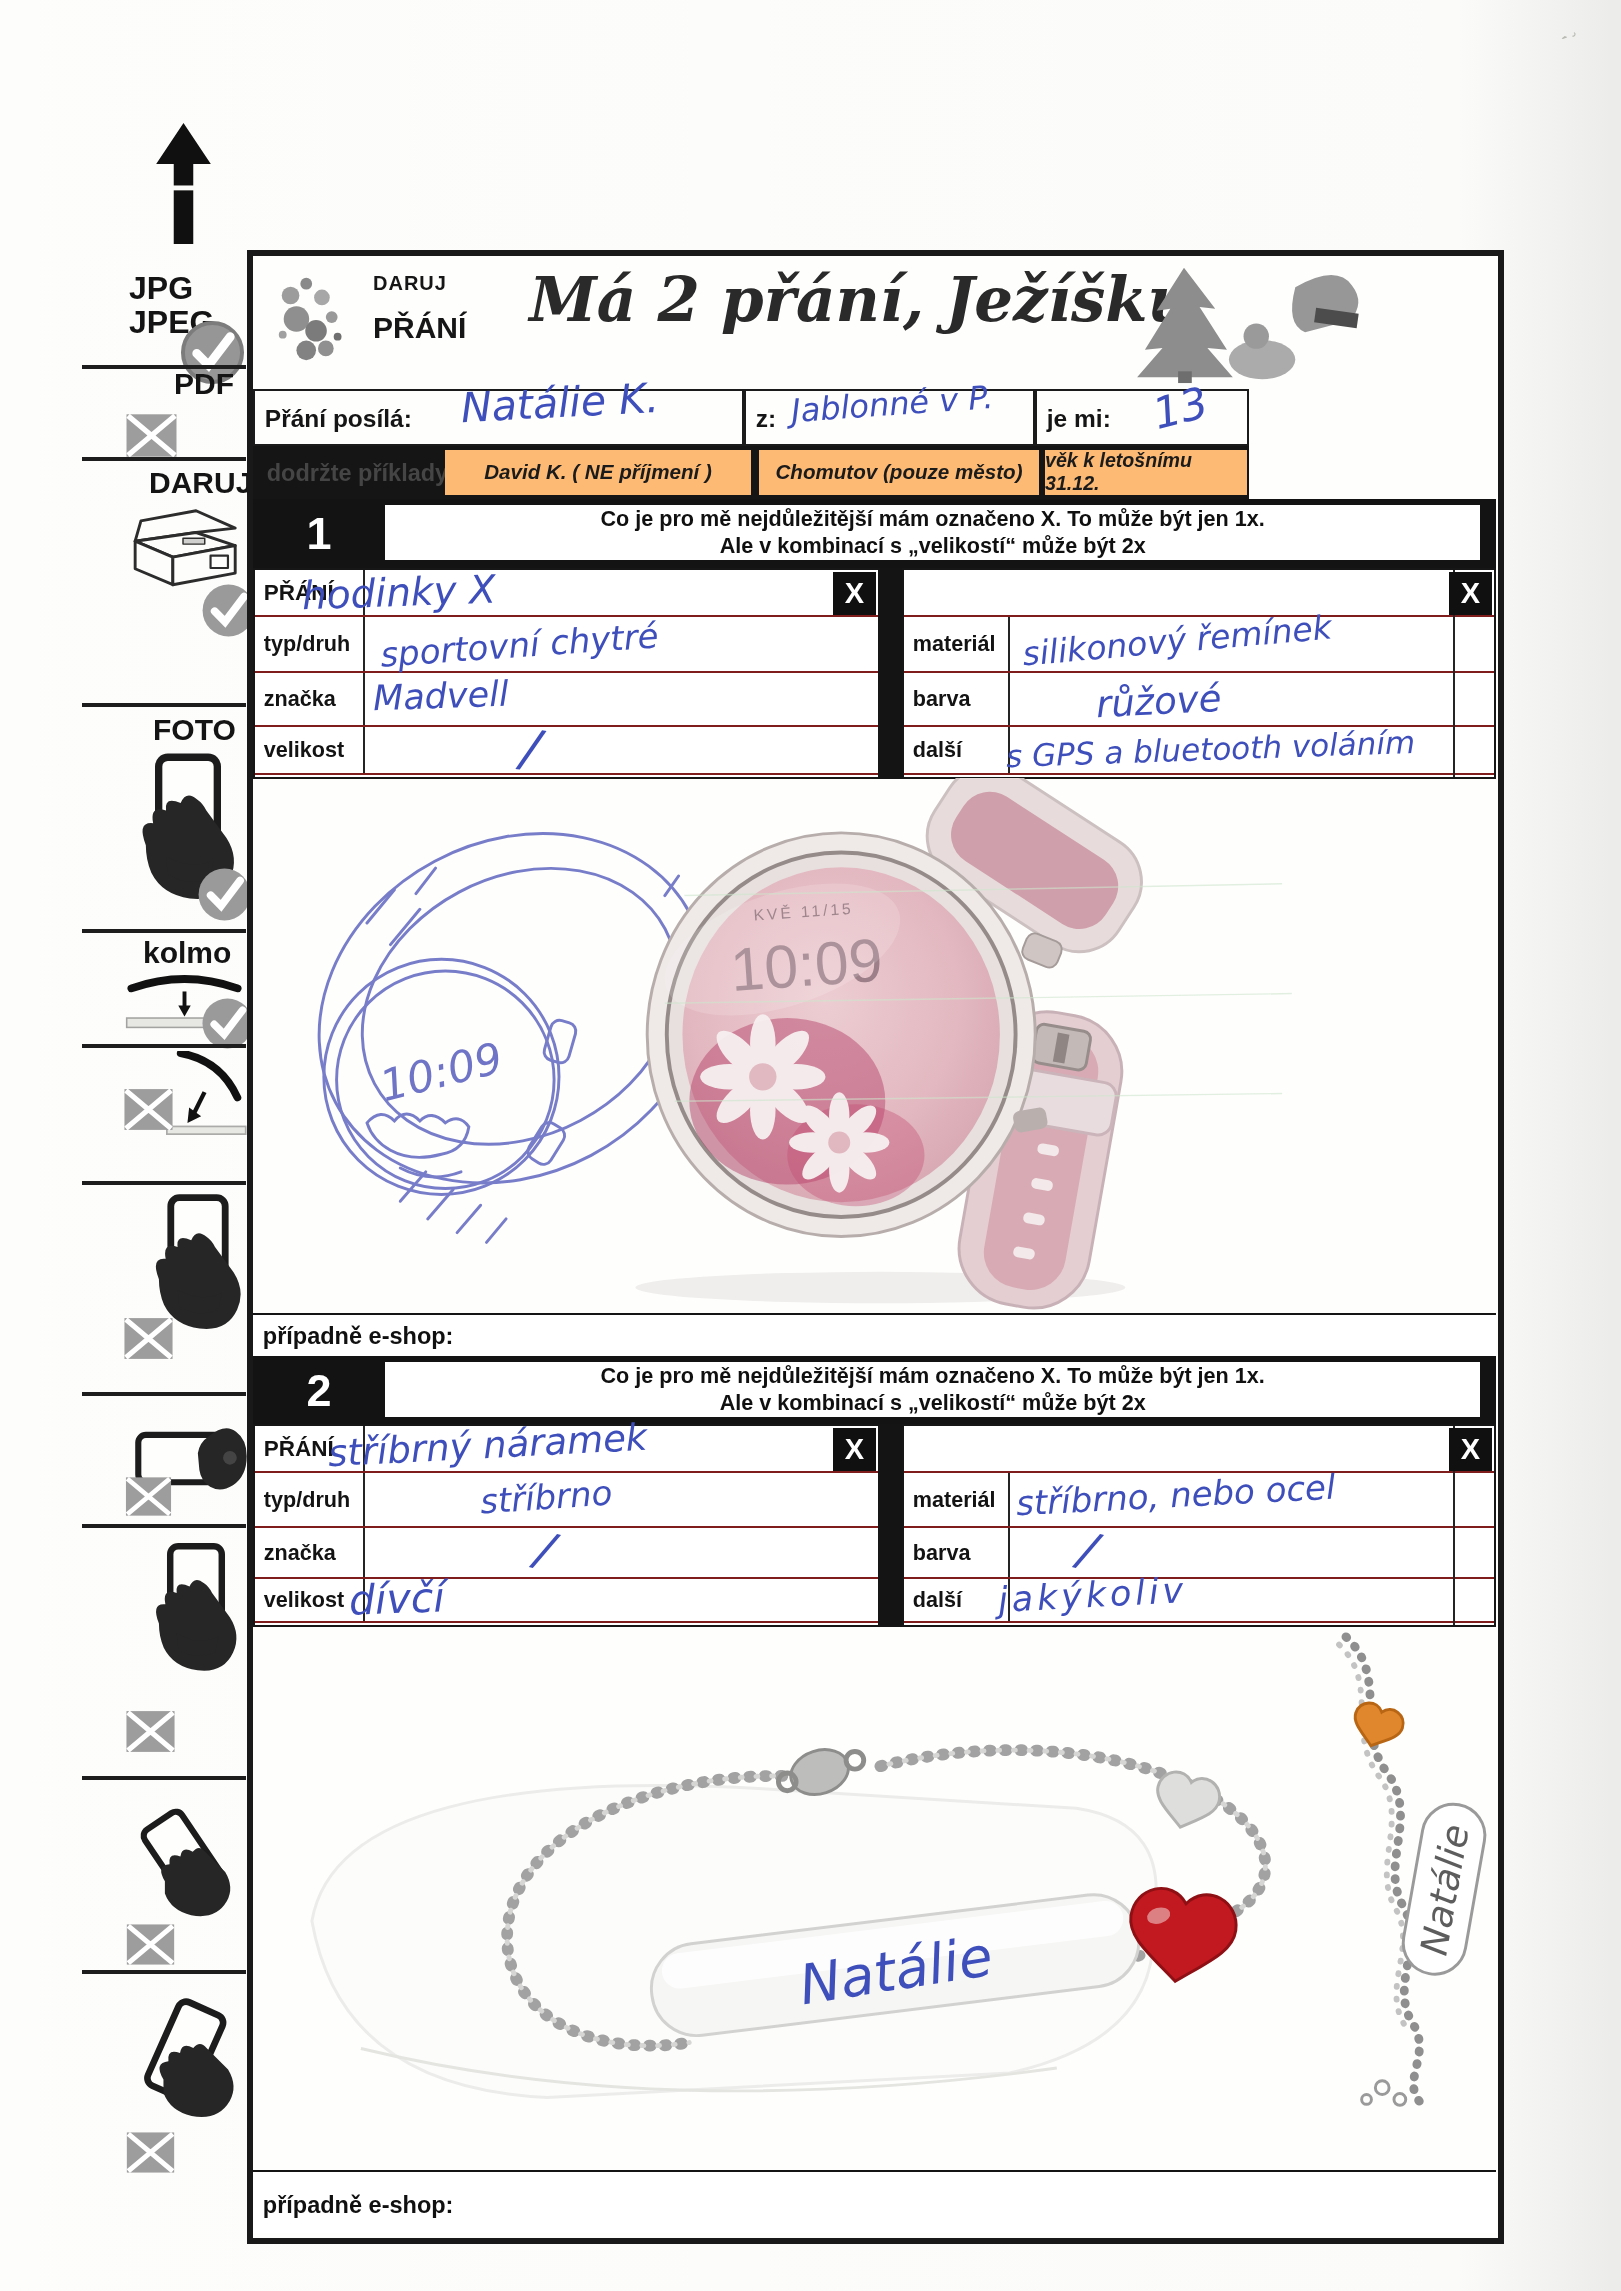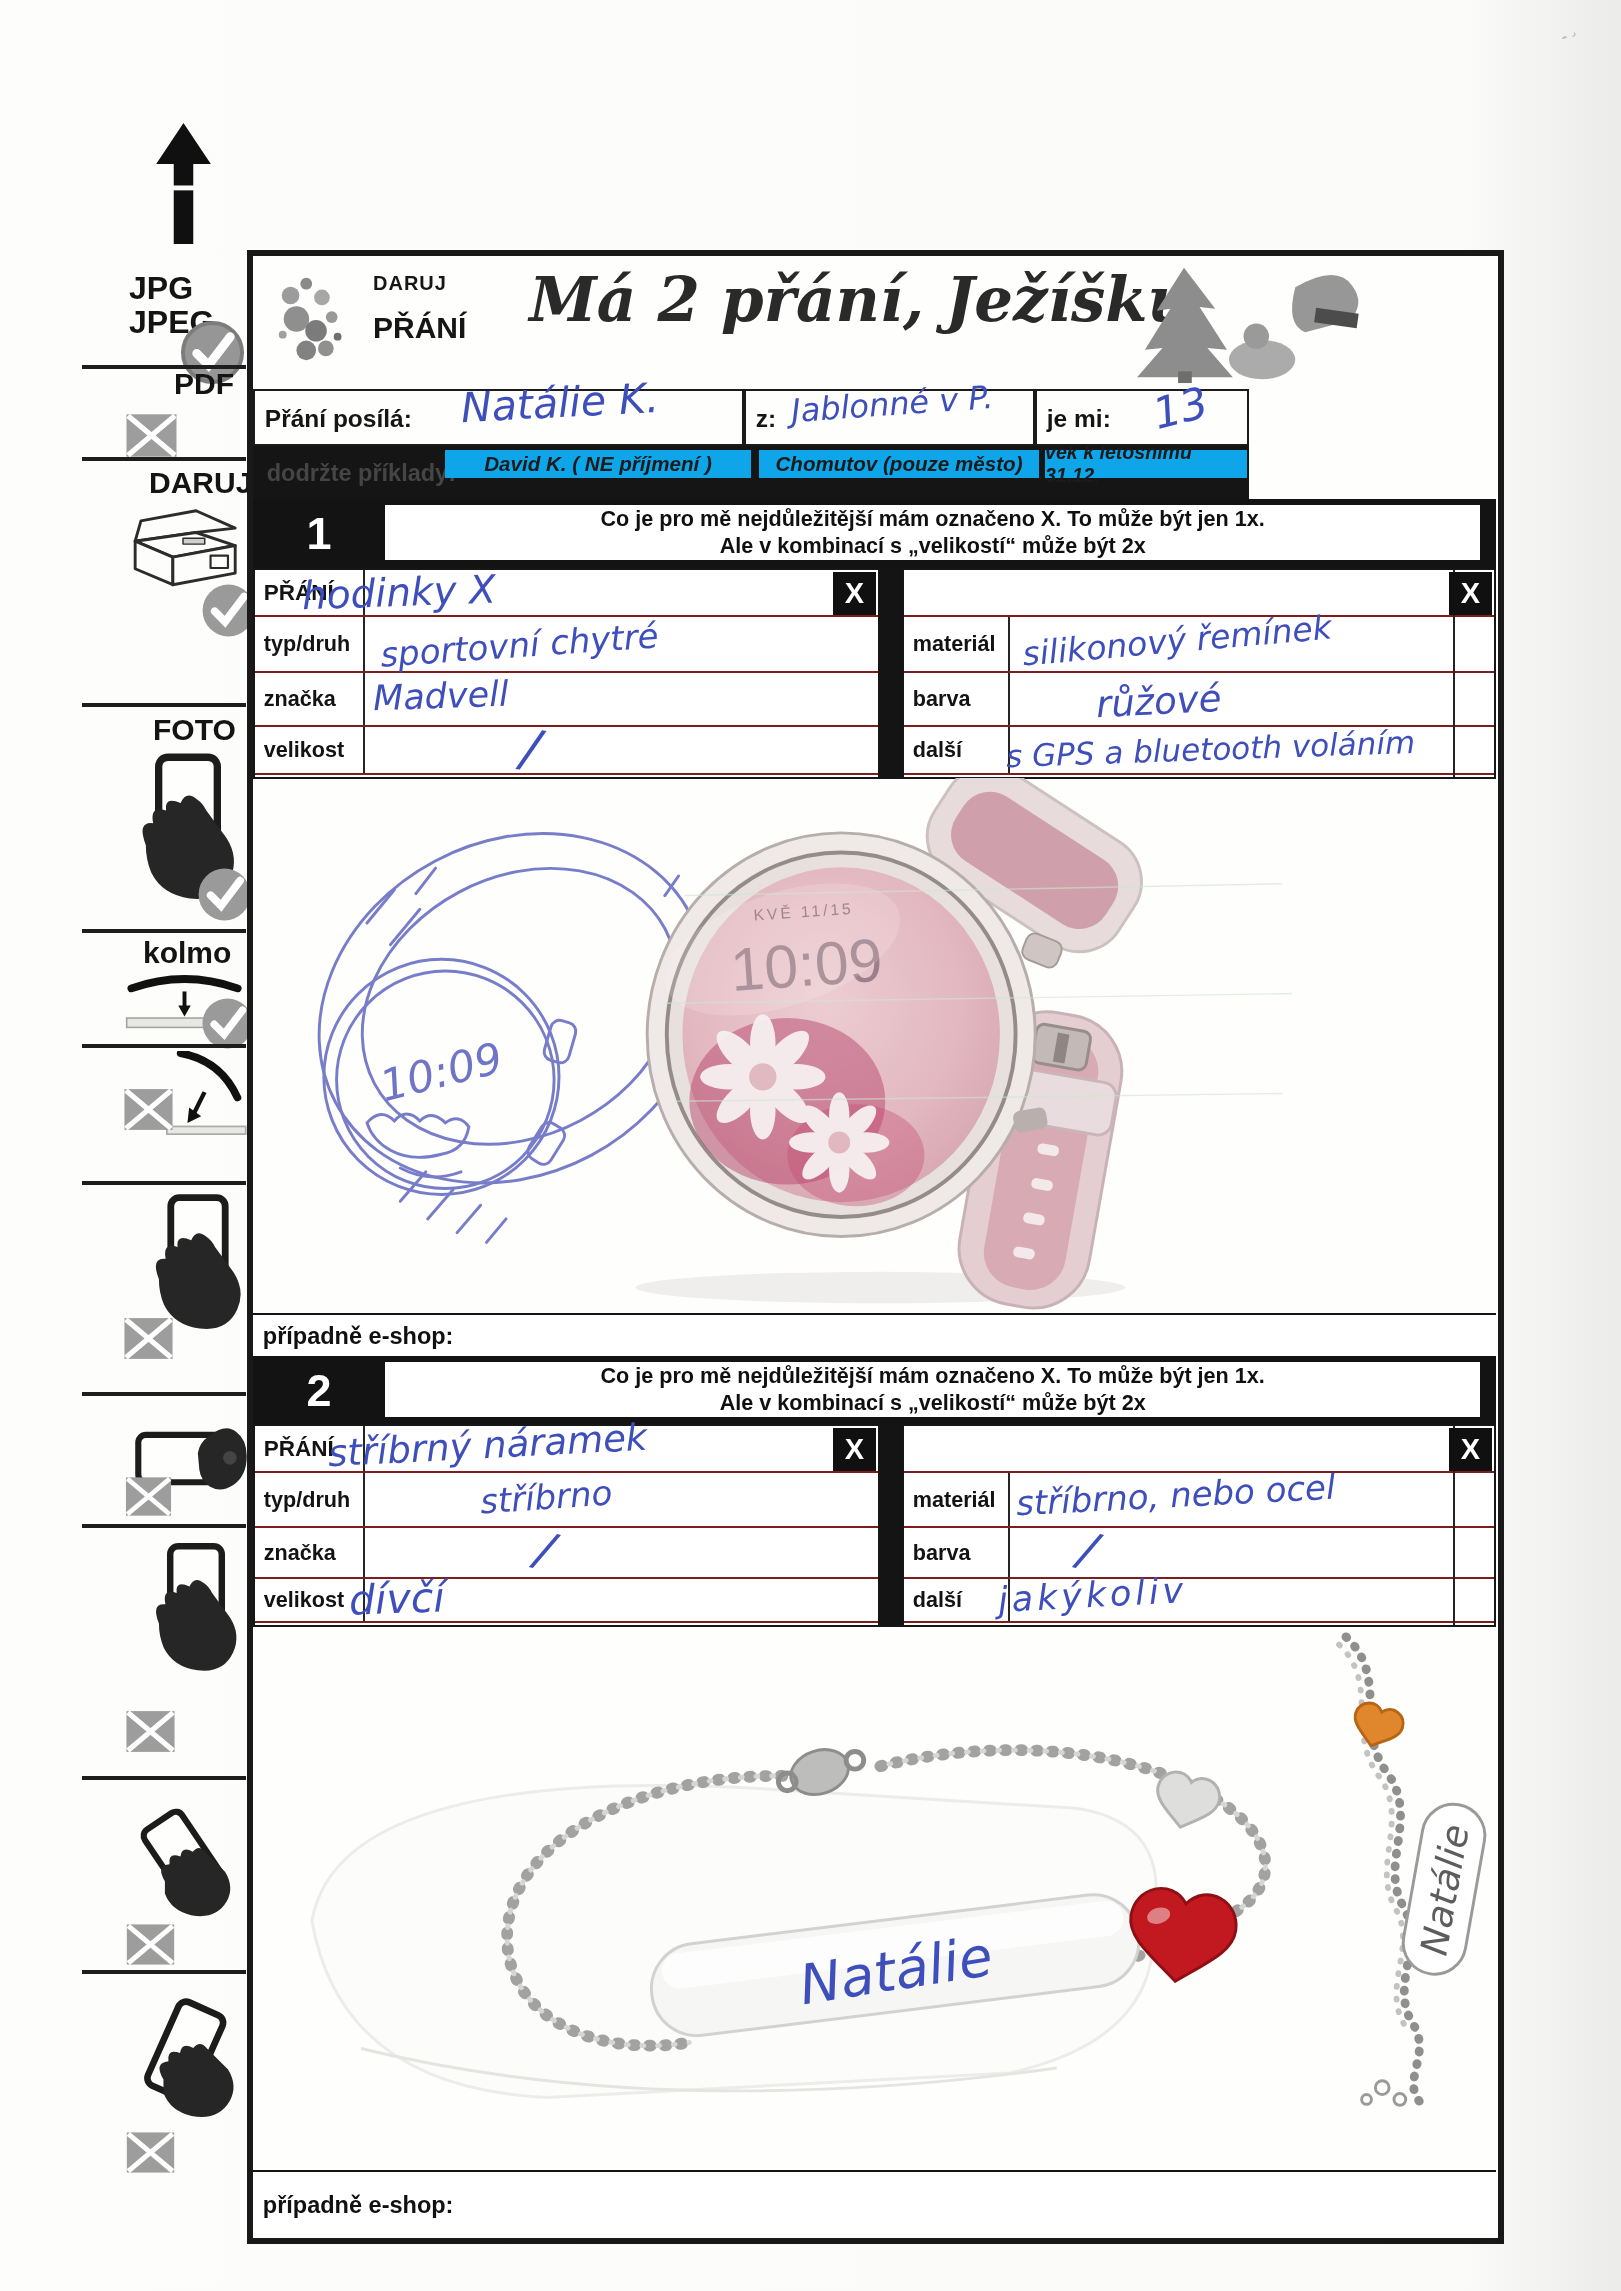--- a/index.html
+++ b/index.html
@@ -20,21 +20,21 @@
   .sec-box{position:absolute;left:132px;right:15.7px;top:5.9px;bottom:7.8px;background:#fff;display:flex;flex-direction:column;align-items:center;justify-content:center}
   .sec-line{font-weight:bold;font-size:21.6px;line-height:26.5px;color:#101010;text-align:center}
   .tbl-half{position:absolute;border:2.9px solid #161616;background:#fff}
   .trow{display:flex;border-bottom:2px solid #7f1d1d;position:relative}
   .trow:last-child{border-bottom:none}
   .tlbl{width:110px;border-right:2px solid #242424;display:flex;align-items:center;padding-left:8.8px;font-weight:bold;font-size:21.6px;color:#131313}
   .tval{flex:1;position:relative}
   .xmark{position:absolute;width:43px;height:43px;background:#101010;color:#fff;display:flex;align-items:center;justify-content:center;font-size:29px;font-weight:bold;z-index:4}
   .eshop{position:absolute;left:0;width:1243px;border-top:2.9px solid #141414;background:#fff}
   .eshop span{font-weight:bold;font-size:23.5px;color:#101010}
-  .exw{position:absolute;top:3.9px;height:28px;background:#0ea5e9;display:flex;align-items:center;justify-content:center;font-style:italic;font-weight:bold;font-size:20.6px;color:#1b1b1b}
+  .exw{position:absolute;top:3.9px;height:45px;background:#fdba74;display:flex;align-items:center;justify-content:center;font-style:italic;font-weight:bold;font-size:20.6px;color:#1b1b1b}
   .smudge{position:absolute;color:#b9b9b4;font-size:25.5px;transform:rotate(24deg)}
 </style>
 </head>
 <body>
 
 <div class="page">
   <div class="smudge" style="left:1564px;top:13.7px">ˏ˒</div>
 
   <aside class="abs" style="left:0;top:0;width:247px;height:2292px">
 

